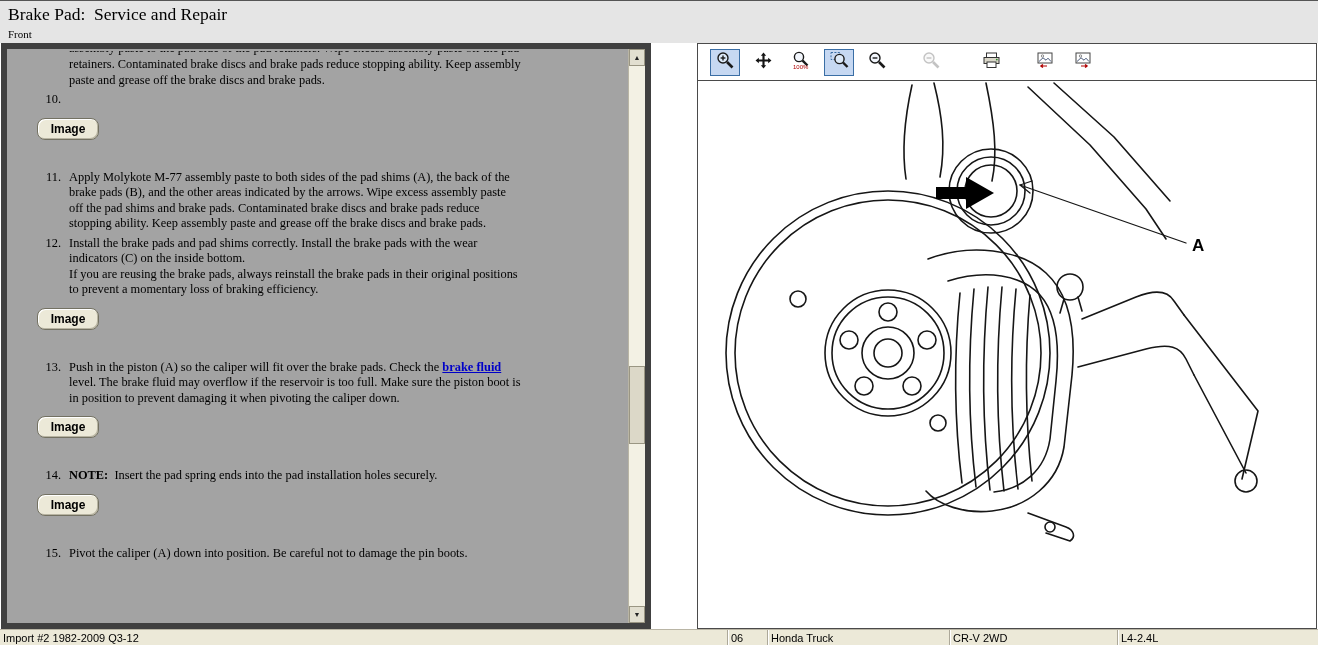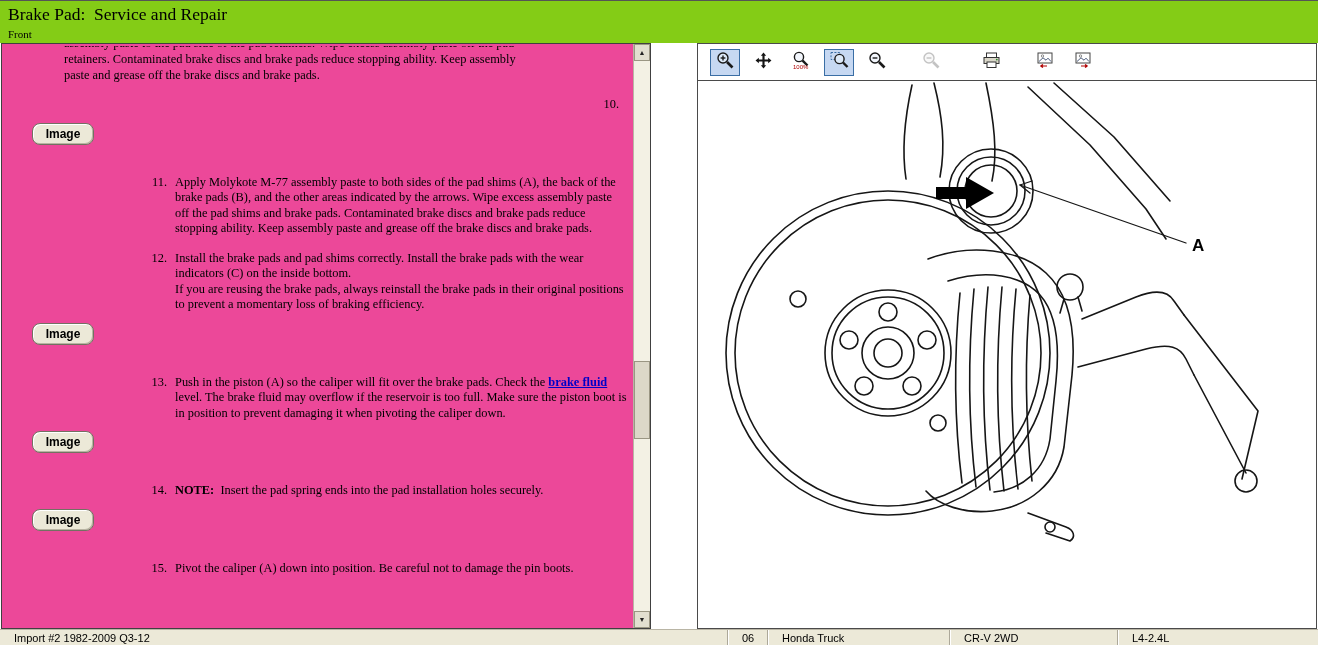--- a/index.html
+++ b/index.html
@@ -3,34 +3,34 @@
 <meta charset="utf-8">
 <style>
   * { box-sizing: border-box; margin: 0; padding: 0; }
   html,body { width: 1318px; height: 645px; }
   body {
     position: relative; background: #fff; overflow: hidden;
     font-family: "Liberation Serif", serif; color: #000;
     border-top: 1px solid #555;
   }
   
-  .header { position: absolute; left: 0; top: 0; width: 100%; height: 42px; background: #84cc16; padding: 3px 0 0 8px; }
+  .header { position: absolute; left: 0; top: 0; width: 100%; height: 42px; background: #e5e5e5; padding: 3px 0 0 8px; }
   .title { font-size: 17.5px; white-space: pre; }
   .subtitle { font-size: 11px; margin-top: 3px; }
 
   
-  .doc-panel { position: absolute; left: 1px; top: 42px; width: 650px; height: 586px; border: 1px solid #404040; background: #ec4899; }
+  .doc-panel { position: absolute; left: 1px; top: 42px; width: 650px; height: 586px; border: 6px solid #404040; background: #a3a3a3; }
   .doc-content {
     position: absolute; left: 0; top: 0; right: 17px; bottom: 0; overflow: hidden;
     padding: 2px 6px 0 30px; font-size: 12.4px; line-height: 15.5px;
   }
   .clip { height: 6px; overflow: hidden; margin-left: 32px; width: 452px; }
   .clip p { margin-top: -10px; }
   .cont-para { margin-left: 32px; width: 452px; }
-  .step { display: flex; margin-top: 14px; justify-content: flex-end; }
+  .step { display: flex; margin-top: 4px; }
   .num { width: 24px; text-align: right; flex: none; margin-right: 8px; }
   .body { width: 452px; }
   .body p { margin: 0; }
   .note { margin-top: 15px; }
   .pre { white-space: pre-wrap; }
   .link { color: #0000c8; font-weight: bold; text-decoration: underline; cursor: pointer; }
   .img-btn {
     display: block; margin: 10px 0 30px 0; width: 62px; height: 22px;
     background: #ece9d8; border: 1px solid #737162; border-radius: 8px;
     box-shadow: inset 1px 1px 0 #ffffff, inset -1px -1px 0 #b8b4a2;
@@ -51,21 +51,21 @@
   .tbtn.sel { background: #c6d8f2; border-color: #3a6ea5; }
   .tbtn.dis { opacity: .35; cursor: default; }
   .sp1 { width: 8px; } .sp2 { width: 14px; }
   .canvas { position: relative; height: 547px; overflow: hidden; }
   .canvas svg { display: block; }
 
   
   .statusbar { position: absolute; left: 0; top: 628px; width: 100%; height: 17px; background: #ece9d8;
                border-top: 1px solid #b9b5a5; display: flex; align-items: stretch;
                font: 11px "Liberation Sans", sans-serif; }
-  .cell { display: flex; align-items: center; padding: 0 14px; border-right: 1px solid #aca899; box-shadow: 1px 0 0 #fff; white-space: nowrap; overflow: hidden; }
+  .cell { display: flex; align-items: center; padding: 0 3px; border-right: 1px solid #aca899; box-shadow: 1px 0 0 #fff; white-space: nowrap; overflow: hidden; }
   .c1 { width: 728px; } .c2 { width: 40px; } .c3 { width: 182px; } .c4 { width: 168px; } .c5 { flex: 1; border-right: none; box-shadow: none; }
 </style>
 </head>
 <body>
 
 <div class="header">
   <div class="title">Brake Pad:  Service and Repair</div>
   <div class="subtitle">Front</div>
 </div>
 

